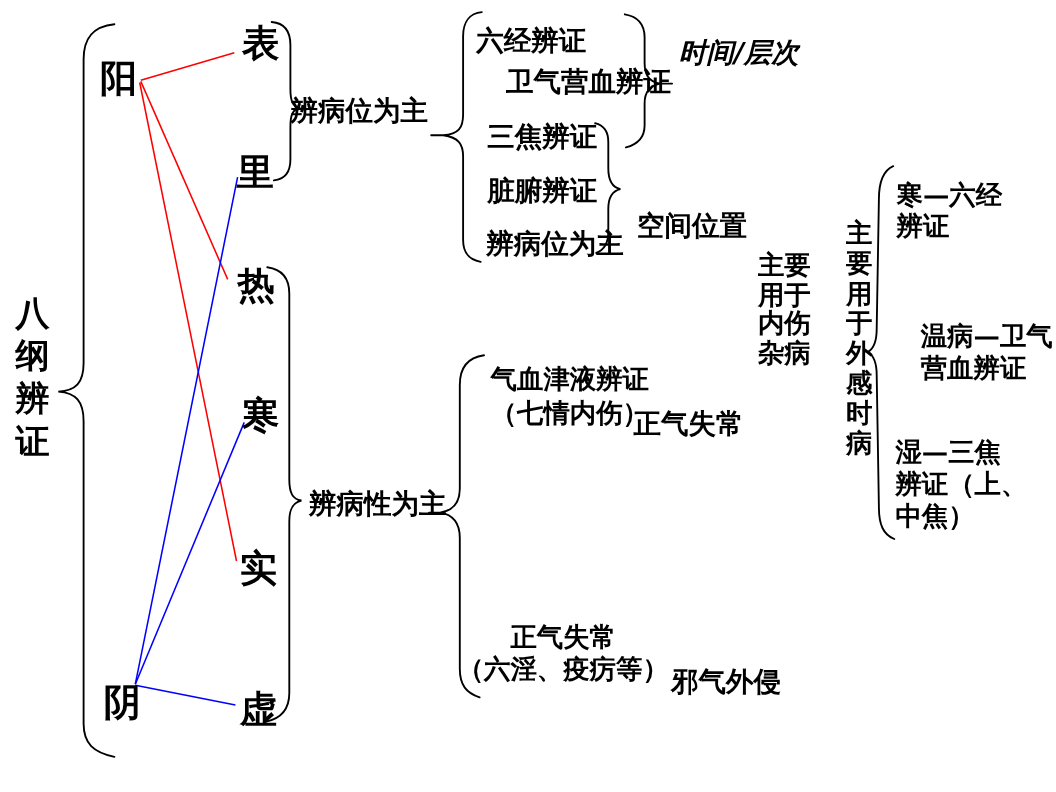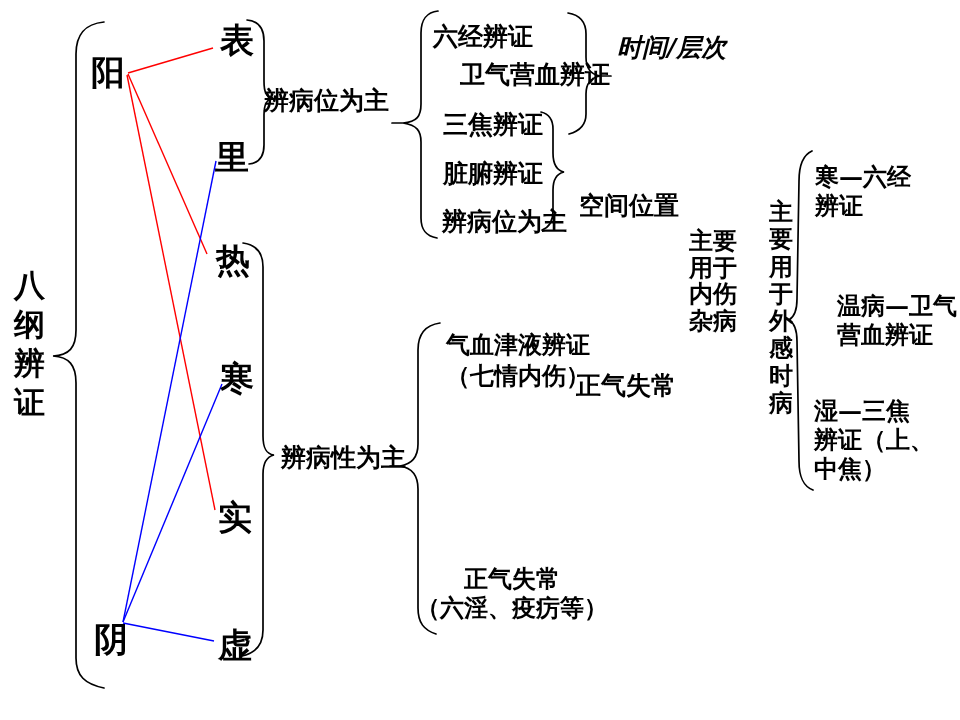--- a/index.html
+++ b/index.html
@@ -69,20 +69,21 @@
   <div class="abs item" style="left:442px;top:207px;">辨病位为主</div>
   <div class="abs mid" style="left:617px;top:33px;font-style:italic;">时间/层次</div>
   <div class="abs mid" style="left:579px;top:167px;margin-top:24px;">空间位置</div>
 
   <div class="abs mid" style="left:281px;top:443px;">辨病性为主</div>
   <div class="abs small" style="left:434px;top:329px;line-height:31px;margin-left:12px;">气血津液辨证
 （七情内伤）</div>
   <div class="abs note" style="left:576px;top:371px;">正气失常</div>
   <div class="abs small center" style="left:416px;top:564px;width:192px;line-height:29px;">正气失常
 （六淫、疫疠等）</div>
+  <div class="abs note" style="left:610px;top:605px;">邪气外侵</div>
 
   <div class="abs small" style="left:689px;top:228px;line-height:26.5px;">主要
 用于
 内伤
 杂病</div>
   <div class="abs small" style="left:769px;top:198px;line-height:27.3px;">主
 要
 用
 于
 外

